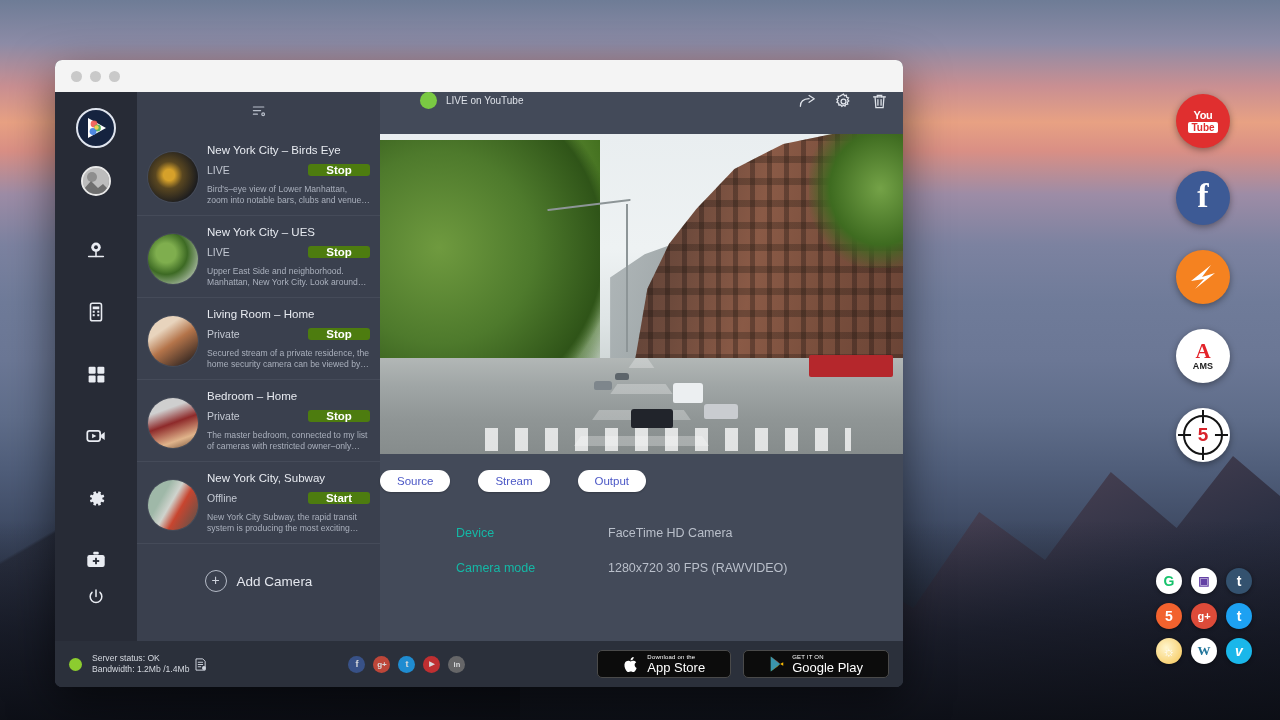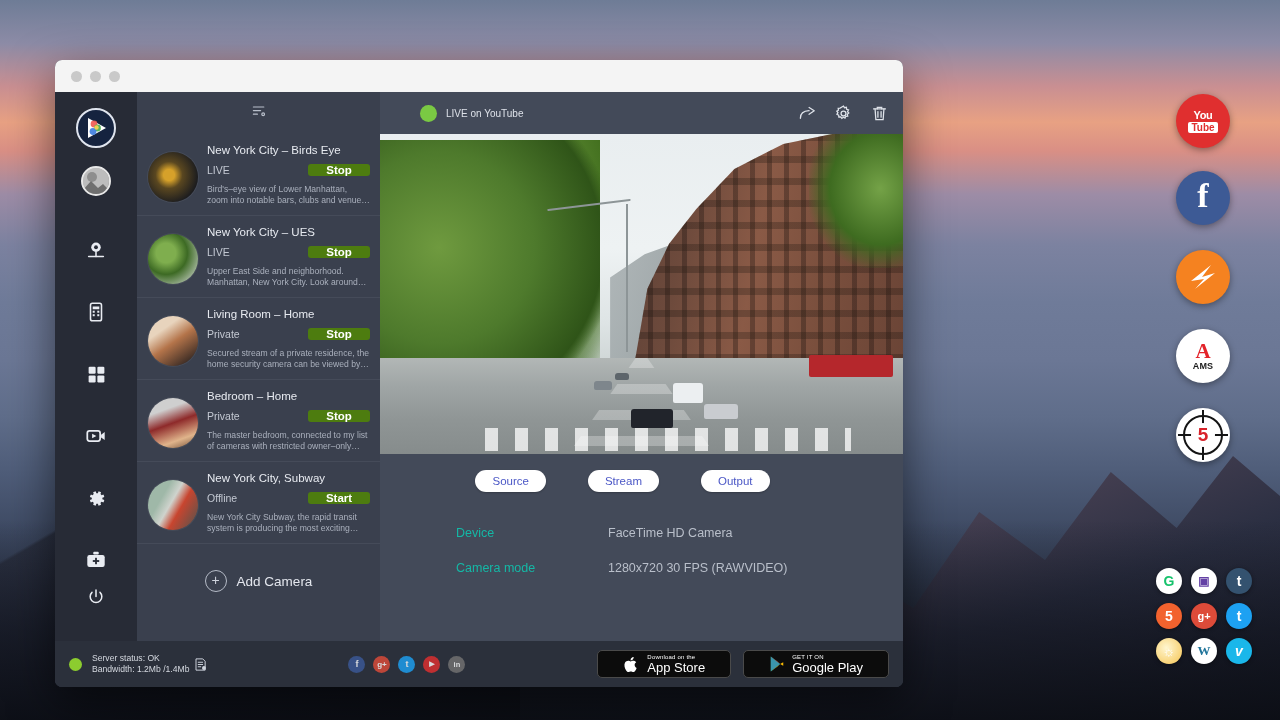--- a/index.html
+++ b/index.html
@@ -177,21 +177,21 @@
   #add-camera .plus {
     width: 22px; height: 22px; border-radius: 50%; border: 1px solid #b5bbc7;
     color: #cfd4dd; display: flex; align-items: center; justify-content: center;
     font-size: 14px; line-height: 1; padding-bottom: 2px;
   }
   #add-camera .lbl { color: #e4e7ee; font-size: 13.5px; }
 
   
   #detail { flex: 1; background: #434a59; display: flex; flex-direction: column; min-width: 0; }
   #detail-top {
-    height: 42px; flex: 0 0 42px; display: flex; align-items: center;
+    height: 42px; flex: 0 0 42px; display: flex; align-items: flex-start;
     padding: 0 14px; gap: 10px;
   }
   #live-wrap { display: flex; align-items: center; gap: 9px; margin-left: 26px; }
   #live-dot { width: 17px; height: 17px; border-radius: 50%; background: #7ac943; }
   #live-label { color: #dde1e8; font-size: 10px; }
   #detail-top-actions { margin-left: auto; display: flex; align-items: center; gap: 17px; }
   #detail-top-actions .tic { color: #dfe3ea; cursor: pointer; display: flex; }
 
   #video {
     height: 320px; flex: 0 0 320px; position: relative; overflow: hidden;
@@ -225,21 +225,21 @@
     clip-path: polygon(46% 0, 54% 0, 100% 100%, 0 100%); opacity: .5; }
   #v-cross { position: absolute; left: 20%; bottom: 1%; width: 70%; height: 7%;
     background: repeating-linear-gradient(to right, rgba(255,255,255,.75) 0 13px, rgba(255,255,255,0) 13px 30px); }
   .v-car { position: absolute; border-radius: 3px 3px 2px 2px; }
   #v-awning { position: absolute; right: 2%; bottom: 24%; width: 16%; height: 7%;
     background: #b5272c; border-radius: 2px; }
   #v-lamp { position: absolute; left: 32%; top: 22%; width: 16%; height: 2px; background: #8d9597;
     border-radius: 2px; transform: rotate(-7deg); }
   #v-pole { position: absolute; left: 47%; top: 22%; width: 2px; height: 46%; background: #8d9597; }
 
-  #tabs { display: flex; justify-content: center; gap: 42px; padding: 16px 38px 0 0; }
+  #tabs { display: flex; justify-content: flex-start; gap: 28px; padding: 16px 38px 0 0; }
   .tab-pill {
     background: #fff; color: #4b57c6; font-size: 11.5px;
     border-radius: 20px; padding: 5px 17px; border: none; cursor: pointer;
     box-shadow: 0 1px 2px rgba(0,0,0,.22);
   }
   #spec-table { padding: 34px 0 0 76px; }
   .spec-row { display: flex; margin-bottom: 21px; }
   .spec-key { color: #14b8a6; font-size: 12.5px; width: 152px; }
   .spec-val { color: #b9bfca; font-size: 12.5px; }
 

